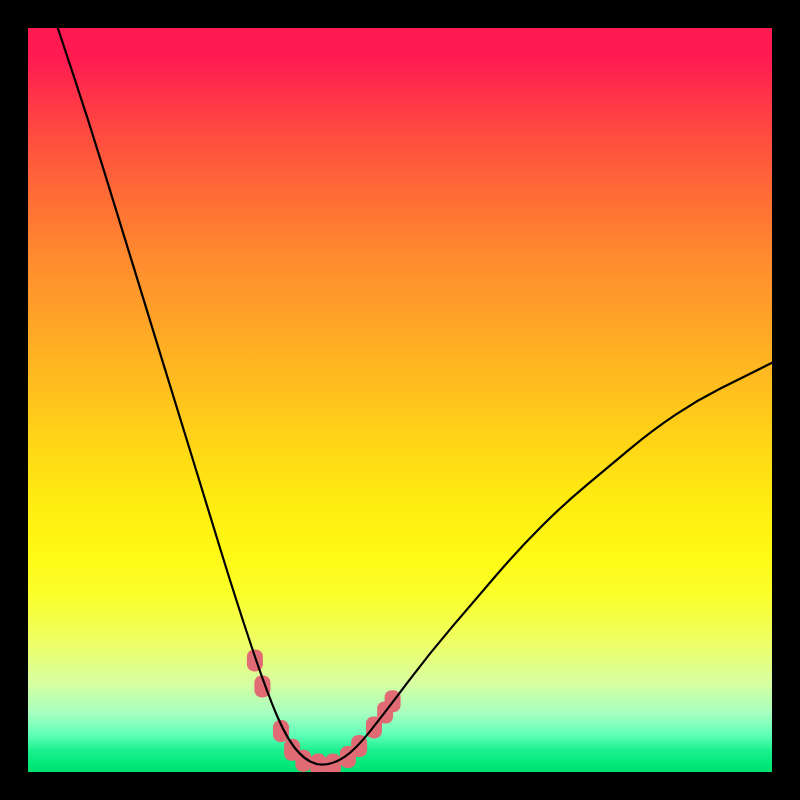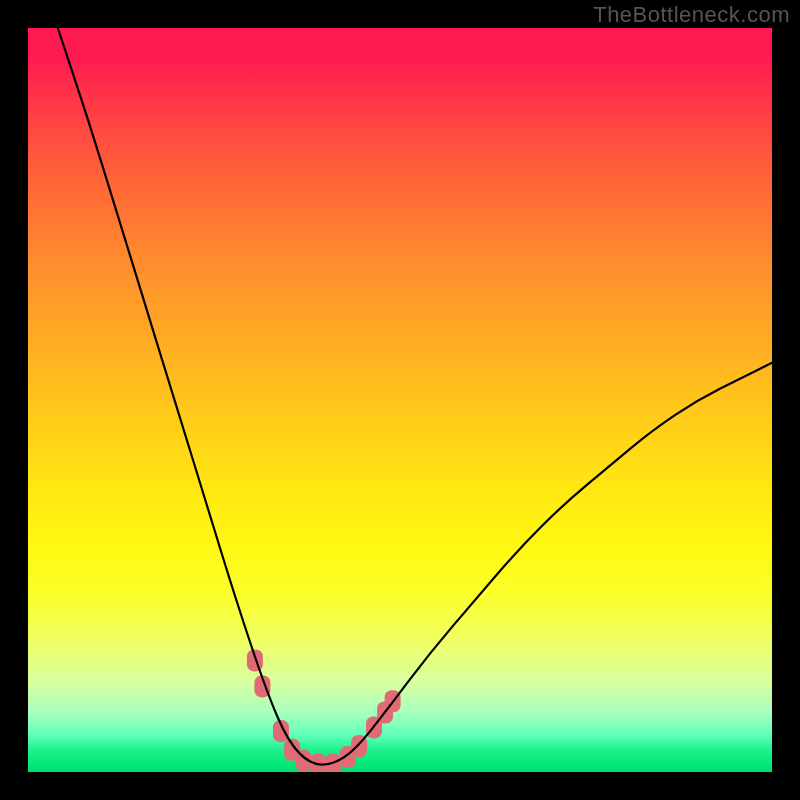--- a/index.html
+++ b/index.html
@@ -70,21 +70,20 @@
     font-size: 22px;
     letter-spacing: 0.5px;
     font-weight: 400;
   }
 </style>
 </head>
 <body>
 
 <div class="frame">
 
-  <div class="watermark">TheBottleneck.com</div>
 
   <div class="plot-area">
     <div class="gradient-bg"></div>
 
     <svg class="curve-layer" viewBox="0 0 744 744" preserveAspectRatio="none">
       <g>
           <rect x="218.9" y="621.4" width="16" height="22" rx="7" ry="7" fill="#e16b74"></rect>
           <rect x="226.4" y="647.4" width="16" height="22" rx="7" ry="7" fill="#e16b74"></rect>
           <rect x="245.0" y="692.1" width="16" height="22" rx="7" ry="7" fill="#e16b74"></rect>
           <rect x="256.1" y="710.7" width="16" height="22" rx="7" ry="7" fill="#e16b74"></rect>

